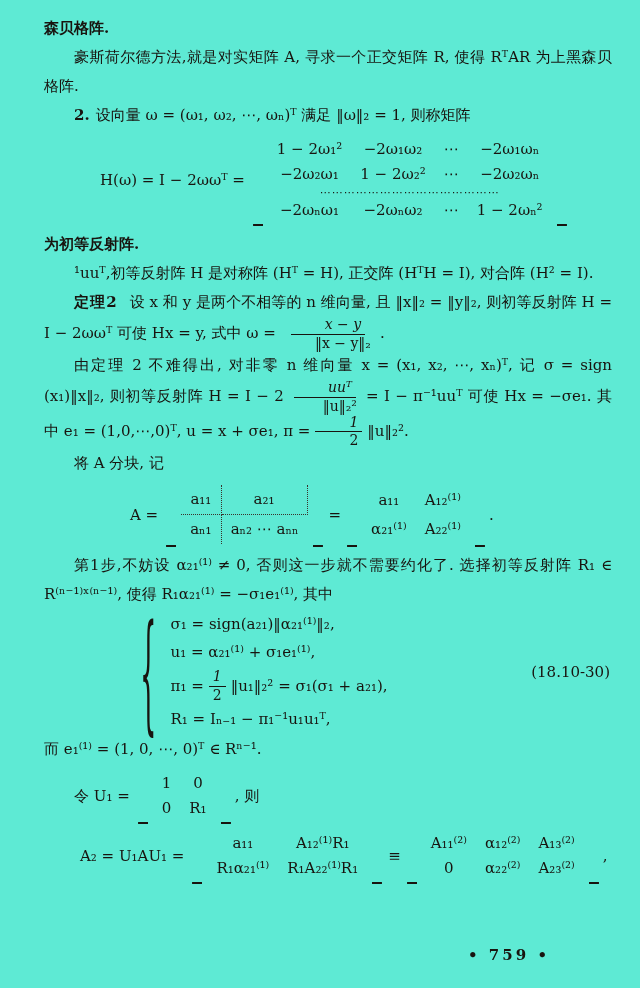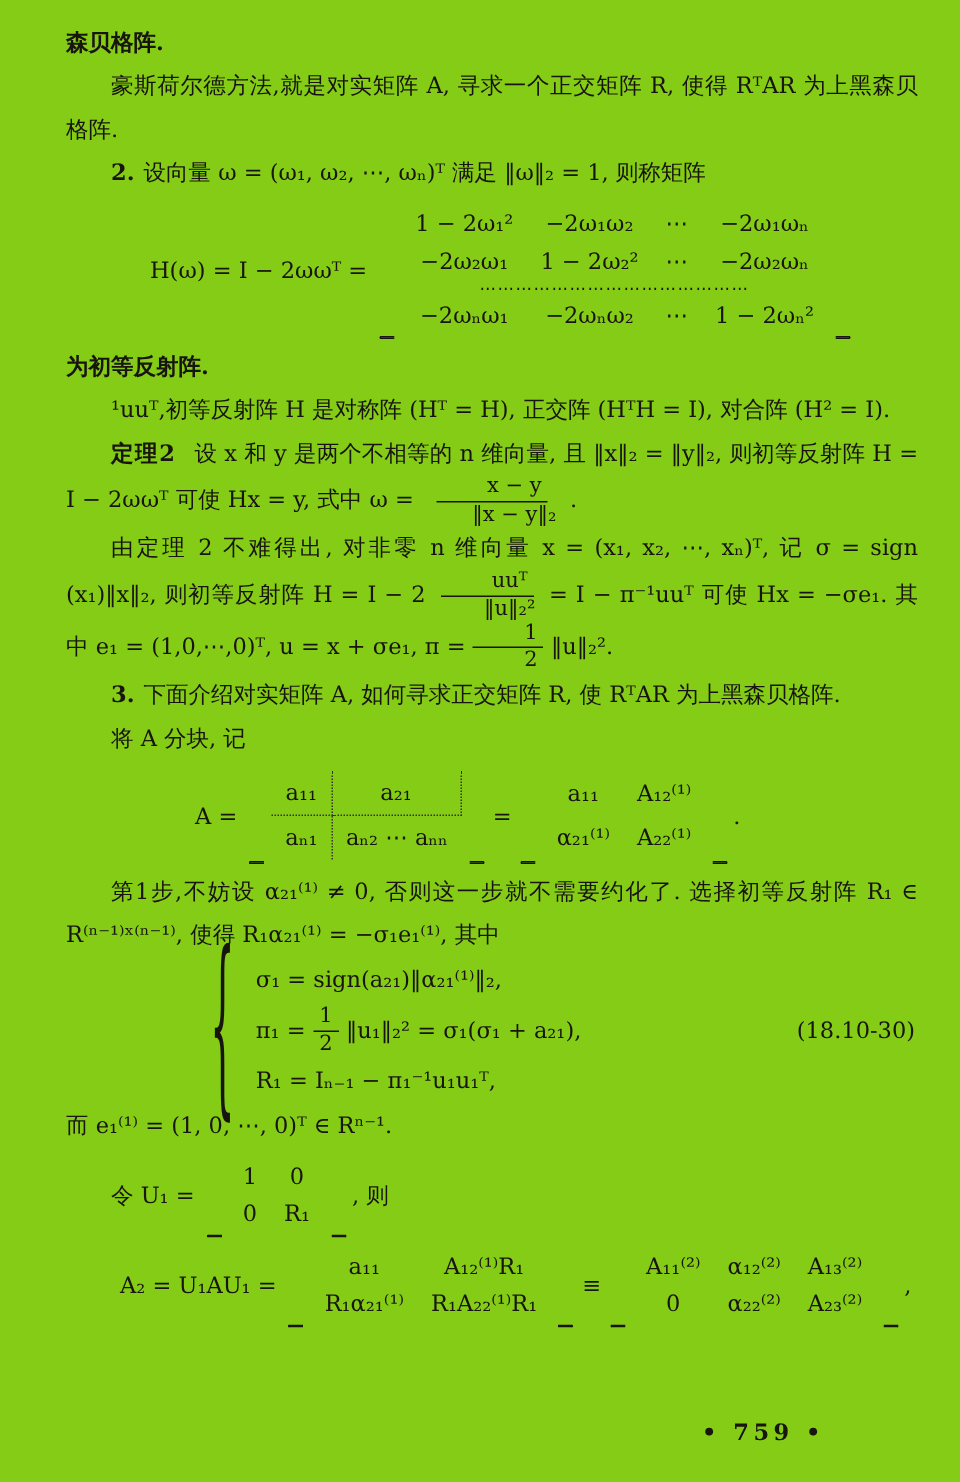--- a/index.html
+++ b/index.html
@@ -5,21 +5,21 @@
   html,body { margin:0; padding:0; }
   body {
     width:640px; height:988px;
     background:#e9e7e2;
     font-family:"DejaVu Serif","Liberation Serif",serif;
   }
   .page {
     position:relative; box-sizing:border-box;
     width:640px; height:988px; overflow:hidden;
     padding:14px 28px 0 44px;
-    background:#84cc16;
+    background:#5eead4;
     color:#18140f;
     font-size:15px;
   }
   .para { margin:0; line-height:29px; text-align:justify; }
   .indent { text-indent:2em; }
   .bold { font-weight:bold; }
   .numlbl { font-weight:bold; margin-right:6px; }
   .thmlbl { font-weight:bold; margin-right:12px; letter-spacing:1px; }
   
   .disp { display:flex; align-items:center; margin:4px 0; }
@@ -36,21 +36,21 @@
   .cols2 { grid-template-columns:repeat(2,auto); }
   .cell { text-align:center; white-space:nowrap; padding:2px 9px; line-height:21px; }
   .cell.lh26 { line-height:25px; }
   .dotsrow { grid-column:1/-1; text-align:center; line-height:11px; font-size:11px;
              letter-spacing:1px; overflow:hidden; padding:0 6px; }
   .vdot { border-right:1.6px dotted #3a332b; }
   .hdot { border-bottom:1.6px dotted #3a332b; }
   
   .frac { display:inline-flex; flex-direction:column; align-items:center;
           vertical-align:middle; line-height:1.12; margin:0 5px; font-size:14px; }
-  .frac .num { padding:0 4px 1px; border-bottom:1.4px solid #18140f; }
+  .frac .num { padding:0 4px 1px; border-bottom:1.4px solid #18140f;font-style:italic; }
   .frac .den { padding:1px 4px 0; }
   
   .system { display:flex; align-items:center; margin:4px 0 4px 96px; }
   .brace { display:inline-block; font-size:26px; font-weight:300;
            transform:scaleY(5.0); transform-origin:center; margin:0 14px 0 0; }
   .eqs { display:flex; flex-direction:column; gap:5px; }
   .eq { display:flex; align-items:center; line-height:23px; white-space:nowrap; }
   .eqnum { margin-left:auto; padding-right:2px; white-space:nowrap; }
   .pagenum { position:absolute; right:90px; bottom:24px; font-weight:bold;
              letter-spacing:3px;text-align:right; }
@@ -99,21 +99,20 @@
       </span><span>.</span></p>
 
   <p class="para indent"><span>由定理 2 不难得出, 对非零 n 维向量 x = (x₁, x₂, ⋯, xₙ)ᵀ, 记 σ = sign (x₁)‖x‖₂, 则初等反射阵 H = I − 2</span><span class="frac">
         <span class="num">uuᵀ</span>
         <span class="den">‖u‖₂²</span>
       </span><span>= I − π⁻¹uuᵀ 可使 Hx = −σe₁. 其中 e₁ = (1,0,⋯,0)ᵀ, u = x + σe₁, π =</span><span class="frac">
         <span class="num">1</span>
         <span class="den">2</span>
       </span><span>‖u‖₂².</span></p>
 
-  <p class="para indent"><span class="numlbl">3.</span><span>下面介绍对实矩阵 A, 如何寻求正交矩阵 R, 使 RᵀAR 为上黑森贝格阵.</span></p>
 
   <p class="para indent">将 A 分块, 记</p>
 
   <div class="disp" style="margin-left:86px">
     <span class="lhs">A =</span>
     <span class="mat">
       <span class="pl"></span>
       <span class="mgrid cols2">
         <span class="cell lh26 vdot hdot">a₁₁</span>
         <span class="cell lh26 vdot hdot">a₂₁</span>
@@ -135,20 +134,21 @@
     </span>
     <span class="tail">.</span>
   </div>
 
   <p class="para indent">第1步,不妨设 α₂₁⁽¹⁾ ≠ 0, 否则这一步就不需要约化了.  选择初等反射阵 R₁ ∈ R⁽ⁿ⁻¹⁾ˣ⁽ⁿ⁻¹⁾, 使得 R₁α₂₁⁽¹⁾ = −σ₁e₁⁽¹⁾, 其中</p>
 
   <div class="system">
     <span class="brace">{</span>
     <span class="eqs">
       <span class="eq">σ₁ = sign(a₂₁)‖α₂₁⁽¹⁾‖₂,</span>
+      <span class="eq">u₁ = α₂₁⁽¹⁾ + σ₁e₁⁽¹⁾,</span>
       <span class="eq">
           <span>π₁ =</span>
           <span class="frac">
             <span class="num">1</span>
             <span class="den">2</span>
           </span>
           <span>‖u₁‖₂² = σ₁(σ₁ + a₂₁),</span>
         </span>
       <span class="eq">R₁ = Iₙ₋₁ − π₁⁻¹u₁u₁ᵀ,</span>
     </span>

